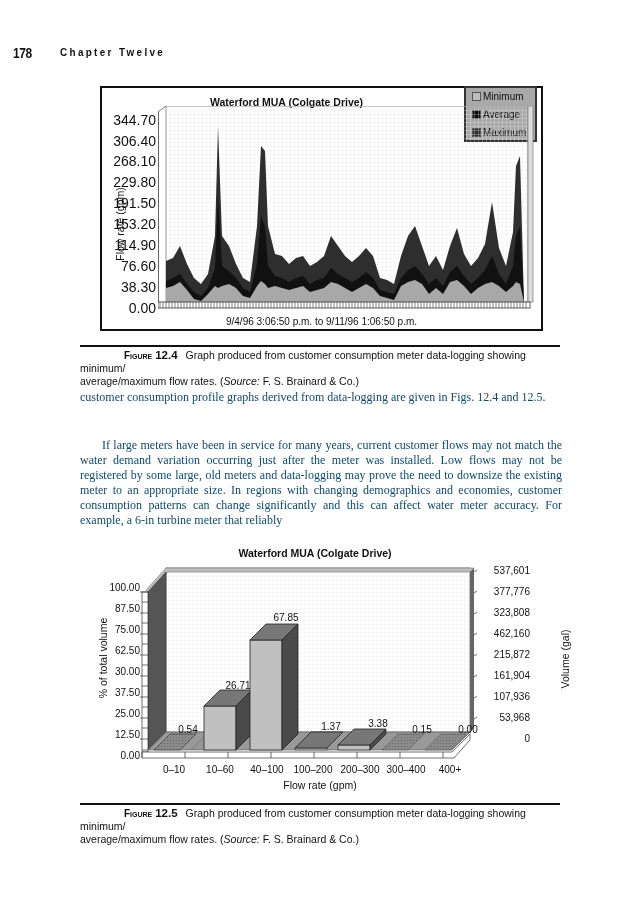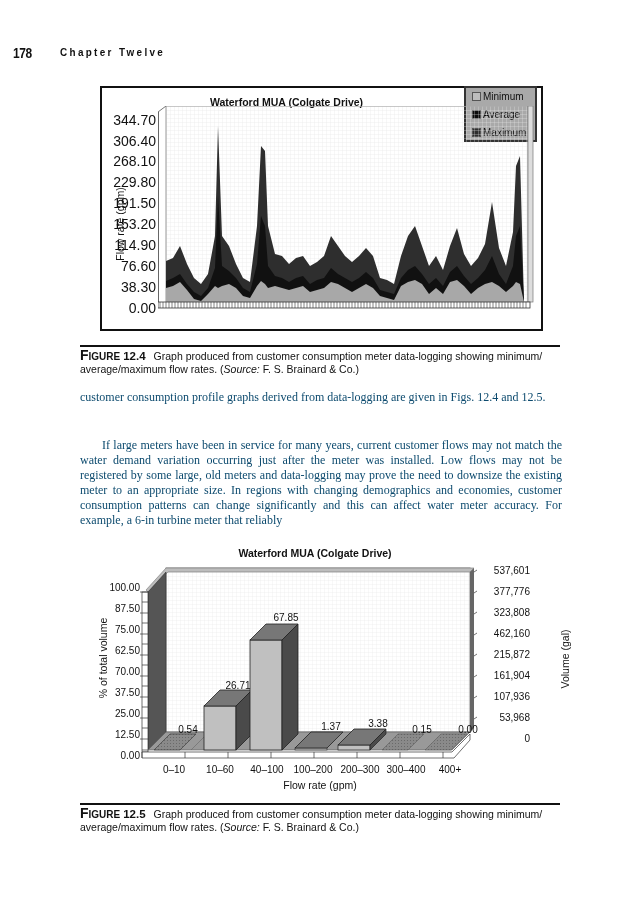--- a/index.html
+++ b/index.html
@@ -12,21 +12,21 @@
   .fig1-box { left: 100px; top: 86px; width: 443px; height: 245px; border: 2px solid #111; background: #fff; }
   .fig1-title { left: 0; width: 100%; top: 8px; text-align: center; font-weight: bold; font-size: 10.5px; padding-right: 70px; }
   .legend { right: 4px; top: -2px; width: 73px; height: 56px; background: #a9a9a9; border: 2px solid #333; font-size: 10px; }
   .legend-row { position: absolute; left: 6px; display: flex; align-items: center; gap: 2px; }
   .legend-sw { width: 9px; height: 9px; border: 1px solid #555; }
   .y1-label { font-size: 14px; text-align: right; width: 44px; }
   .y1-axis-title { font-size: 10.5px; transform: rotate(-90deg); transform-origin: center; white-space: nowrap; }
   .fig1-xcap { font-size: 10px; }
 
   .caption { left: 80px; width: 480px; font-size: 10.5px; line-height: 13px; }
-  .caption .fig-lbl { font-weight: bold; font-variant: small-caps; font-size: 14px; }
+  .caption .fig-lbl { font-weight: bold; font-variant: small-caps; font-size: 10px; margin-left: 44px; }
   .caption .fig-num { font-weight: bold; font-size: 11.5px; margin-right: 8px; }
   .rule { left: 80px; width: 480px; height: 2px; background: #111; }
 
   .body-text { left: 80px; width: 482px; font-family: "Liberation Serif", serif; font-size: 12px; line-height: 15px; text-align: justify; color: #0c4a6e; }
   .body-text p.indent { text-indent: 22px; margin-top: 33px; }
 
   .fig2-title { left: 100px; width: 430px; top: 547px; text-align: center; font-weight: bold; font-size: 10.5px; }
   .y2-label { font-size: 10px; text-align: right; width: 42px; }
   .y2r-label { font-size: 10px; text-align: right; width: 50px; }
   .bar-val { font-size: 10px; text-align: center; width: 40px; }
@@ -99,20 +99,21 @@
       <polygon fill="#2e2e2e" points="0,196 0,155 7,152 14,140 21,158 28,172 35,178 42,168 49,130 52,20 56,130 63,140 70,158 77,172 84,176 91,120 95,40 99,45 102,120 109,148 116,150 123,158 130,152 137,150 144,160 151,156 158,150 165,130 172,140 179,150 186,156 193,150 200,142 207,150 214,172 221,174 228,178 235,150 242,130 249,120 256,140 263,160 270,150 277,164 284,140 291,122 298,148 305,160 312,152 319,138 326,96 333,142 340,160 347,126 350,60 354,50 358,196"></polygon>
       <polygon fill="#111111" points="0,196 0,175 7,172 14,168 21,178 28,186 35,190 42,182 49,162 52,90 56,160 63,165 70,172 77,182 84,186 91,158 95,110 99,120 102,160 109,170 116,172 123,176 130,172 137,170 144,178 151,174 158,172 165,162 172,168 179,172 186,176 193,172 200,166 207,172 214,184 221,186 228,188 235,172 242,164 249,160 256,168 263,178 270,172 277,180 284,166 291,160 298,170 305,178 312,172 319,164 326,150 333,168 340,178 347,160 350,130 354,120 358,196"></polygon>
       <polygon fill="#a8a8a8" points="0,196 0,182 7,180 14,176 21,184 28,193 35,195 42,188 49,180 52,182 56,180 63,178 70,182 77,190 84,192 91,180 95,175 99,178 102,182 109,180 116,182 123,184 130,182 137,180 144,186 151,184 158,182 165,176 172,178 179,182 186,186 193,182 200,178 207,182 214,190 221,192 228,194 235,180 242,176 249,174 256,178 263,188 270,182 277,188 284,176 291,174 298,180 305,188 312,182 319,178 326,176 333,180 340,186 347,180 350,176 354,178 358,196"></polygon>
     </g>
 
     <rect x="0" y="196" width="372" height="6" fill="#fff" stroke="#333" stroke-width="0.8"></rect>
     <g stroke="#333" stroke-width="0.6">
       <path d="M2 196v6M5 196v6M8 196v6M11 196v6M14 196v6M17 196v6M20 196v6M23 196v6M26 196v6M29 196v6M32 196v6M35 196v6M38 196v6M41 196v6M44 196v6M47 196v6M50 196v6M53 196v6M56 196v6M59 196v6M62 196v6M65 196v6M68 196v6M71 196v6M74 196v6M77 196v6M80 196v6M83 196v6M86 196v6M89 196v6M92 196v6M95 196v6M98 196v6M101 196v6M104 196v6M107 196v6M110 196v6M113 196v6M116 196v6M119 196v6M122 196v6M125 196v6M128 196v6M131 196v6M134 196v6M137 196v6M140 196v6M143 196v6M146 196v6M149 196v6M152 196v6M155 196v6M158 196v6M161 196v6M164 196v6M167 196v6M170 196v6M173 196v6M176 196v6M179 196v6M182 196v6M185 196v6M188 196v6M191 196v6M194 196v6M197 196v6M200 196v6M203 196v6M206 196v6M209 196v6M212 196v6M215 196v6M218 196v6M221 196v6M224 196v6M227 196v6M230 196v6M233 196v6M236 196v6M239 196v6M242 196v6M245 196v6M248 196v6M251 196v6M254 196v6M257 196v6M260 196v6M263 196v6M266 196v6M269 196v6M272 196v6M275 196v6M278 196v6M281 196v6M284 196v6M287 196v6M290 196v6M293 196v6M296 196v6M299 196v6M302 196v6M305 196v6M308 196v6M311 196v6M314 196v6M317 196v6M320 196v6M323 196v6M326 196v6M329 196v6M332 196v6M335 196v6M338 196v6M341 196v6M344 196v6M347 196v6M350 196v6M353 196v6M356 196v6M359 196v6M362 196v6M365 196v6M368 196v6"></path>
     </g>
   </svg>
+  <div class="abs fig1-xcap" style="left:0; width:100%; top:228px; text-align:center;">9/4/96 3:06:50 p.m. to 9/11/96 1:06:50 p.m.</div>
 </div>
 
 <div class="abs rule" style="top:345px"></div>
 <div class="abs caption" style="top:349px">
   <span class="fig-lbl">Figure</span>
   <span class="fig-num">12.4</span><span>Graph produced from customer consumption meter data-logging showing minimum/</span><br>
   <span>average/maximum flow rates. (</span><i>Source:</i><span> F. S. Brainard &amp; Co.)</span>
 </div>
 
 <div class="abs body-text" style="top:390px">
@@ -122,21 +123,21 @@
 
 <div class="abs fig2-title">Waterford MUA (Colgate Drive)</div>
 
 <div class="abs axis-title-v" style="left:48px; top:652px; width:110px; text-align:center;">% of total volume</div>
 <div class="abs axis-title-v" style="left:530px; top:653px; width:70px; text-align:center;">Volume (gal)</div>
 
 <div class="abs y2-label" style="left:98px; top:582px">100.00</div>
 <div class="abs y2-label" style="left:98px; top:603px">87.50</div>
 <div class="abs y2-label" style="left:98px; top:624px">75.00</div>
 <div class="abs y2-label" style="left:98px; top:645px">62.50</div>
-<div class="abs y2-label" style="left:98px; top:666px">70.00</div>
+<div class="abs y2-label" style="left:98px; top:666px">30.00</div>
 <div class="abs y2-label" style="left:98px; top:687px">37.50</div>
 <div class="abs y2-label" style="left:98px; top:708px">25.00</div>
 <div class="abs y2-label" style="left:98px; top:729px">12.50</div>
 <div class="abs y2-label" style="left:98px; top:750px">0.00</div>
 
 <div class="abs y2r-label" style="left:480px; top:565px">537,601</div>
 <div class="abs y2r-label" style="left:480px; top:586px">377,776</div>
 <div class="abs y2r-label" style="left:480px; top:607px">323,808</div>
 <div class="abs y2r-label" style="left:480px; top:628px">462,160</div>
 <div class="abs y2r-label" style="left:480px; top:649px">215,872</div>

